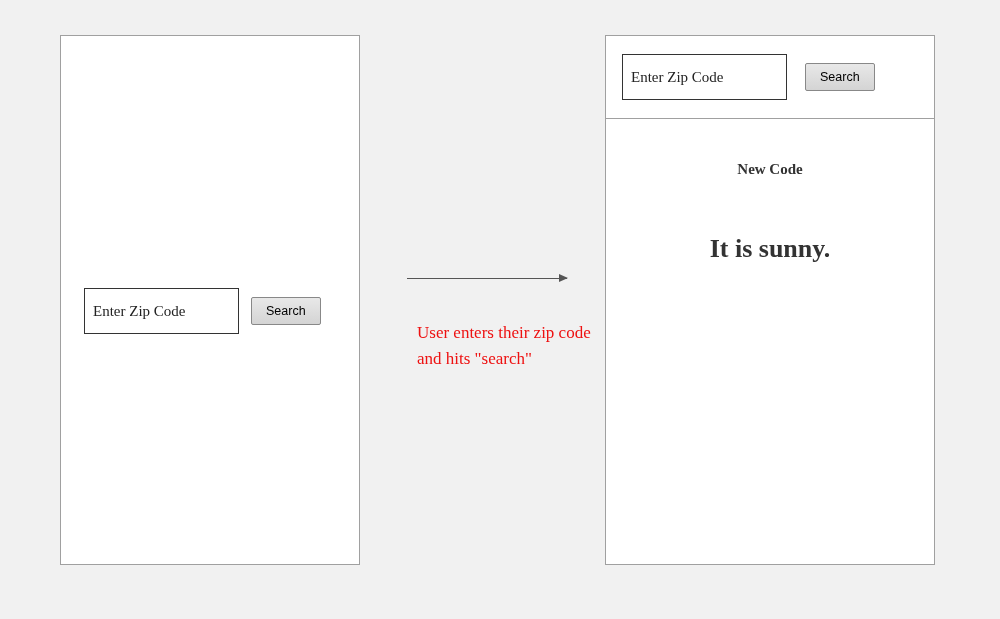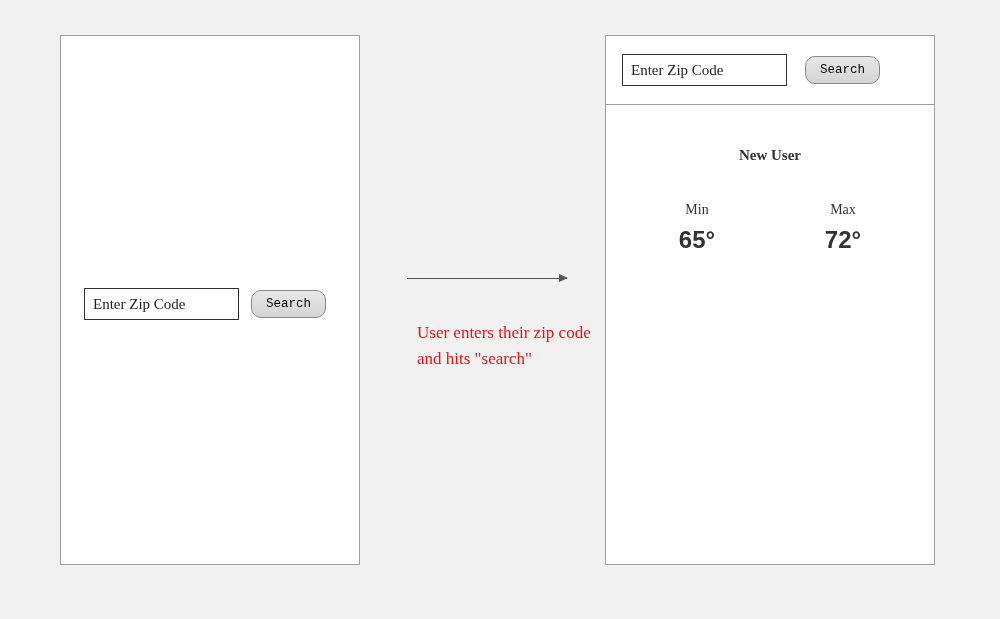--- a/index.html
+++ b/index.html
@@ -28,34 +28,34 @@
       width: 330px;
       height: 530px;
     }
     .search-row {
       display: flex;
       align-items: center;
       gap: 12px;
     }
     .zip-input {
       border: 1px solid #333;
-      height: 32px;
+      height: 46px;
       font-size: 15px;
       font-family: Georgia, serif;
       padding: 0 8px;
       background: #fff;
       outline: none;
     }
     .zip-input::placeholder { color: #222; }
     .search-btn {
       background: linear-gradient(#e8e8e8,#d4d4d4);
       border: 1px solid #888;
-      border-radius: 10px;
+      border-radius: 2px;
       font-size: 12.5px;
-      font-family: Liberation Mono, monospace;
+      font-family: Liberation Sans, sans-serif;
       height: 28px;
       padding: 0 14px;
       cursor: pointer;
     }
     .left-center {
       position: absolute;
       top: 252px;
       left: 23px;
       width: 254px;
     }
@@ -146,25 +146,16 @@
 <div class="arrow"></div>
 
 <div class="annotation">User enters their zip code and hits "search"</div>
 
 <div class="frame frame-right">
   <div class="right-header">
     <input class="zip-input" type="text" placeholder="Enter Zip Code" style="">
     <button class="search-btn">Search</button>
   </div>
   <div class="results">
-    <div class="city">New User</div>
-    <div class="minmax">
-      <div class="mm-col">
-        <div class="mm-label">Min</div>
-        <div class="mm-val">65°</div>
-      </div>
-      <div class="mm-col">
-        <div class="mm-label">Max</div>
-        <div class="mm-val">72°</div>
-      </div>
-    </div>
+    <div class="city">New Code</div>
+    <div class="condition">It is sunny.</div>
   </div>
 </div>
 
 </body></html>

